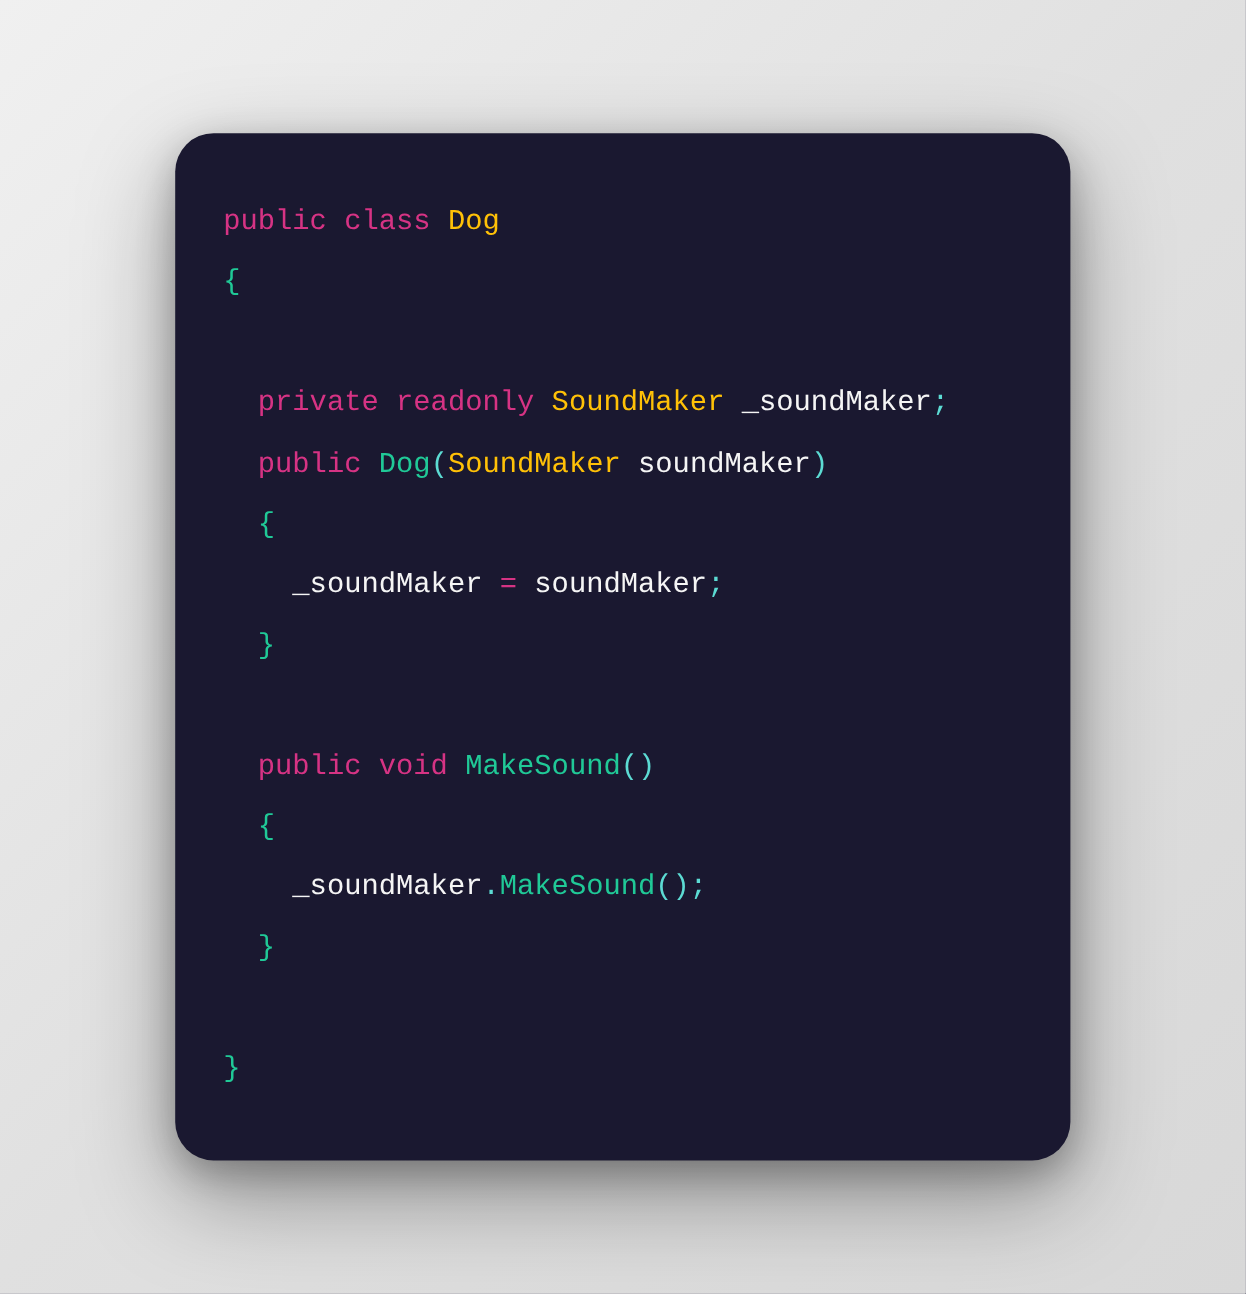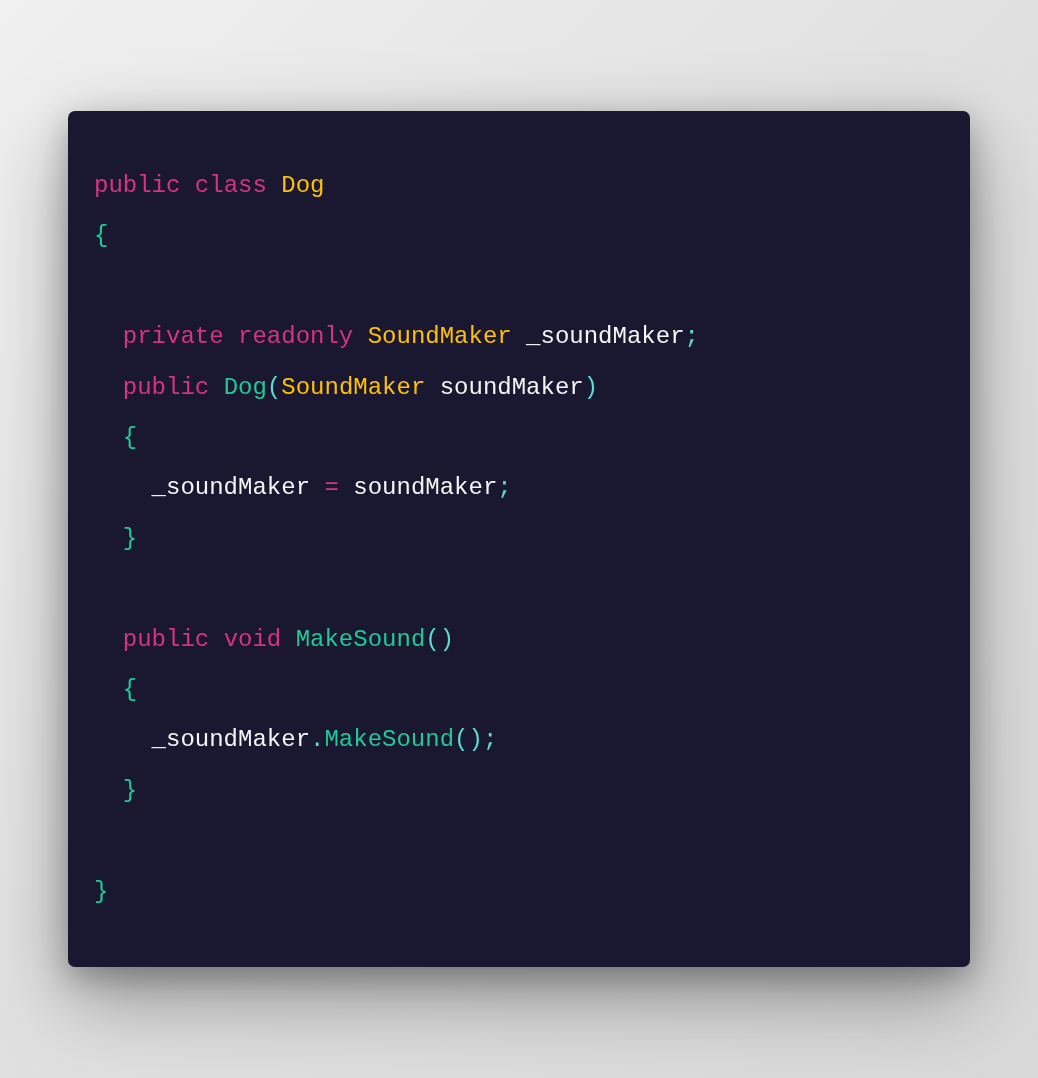--- a/index.html
+++ b/index.html
@@ -10,24 +10,24 @@
     body {
       width: 1038px;
       height: 1078px;
       background: linear-gradient(135deg, #f0f0f0 0%, #e0e0e0 50%, #d8d8d8 100%);
       display: flex;
       align-items: center;
       justify-content: center;
       font-family: 'Consolas', 'Monaco', 'Courier New', monospace;
     }
     .code-card {
-      width: 902px;
+      width: 746px;
       background: #1a1830;
-      border-radius: 7px;
-      padding: 50px 40px 50px 26px;
+      border-radius: 32px;
+      padding: 50px 40px 50px 40px;
       box-shadow: 0 30px 80px rgba(0,0,0,0.35), 0 10px 30px rgba(0,0,0,0.25);
     }
     .code-block {
       font-size: 24px;
       line-height: 2.1;
       white-space: pre;
       color: #e8e8e8;
     }
     .tok-keyword { color: #d63384; }
     .tok-type { color: #ffc107; }

